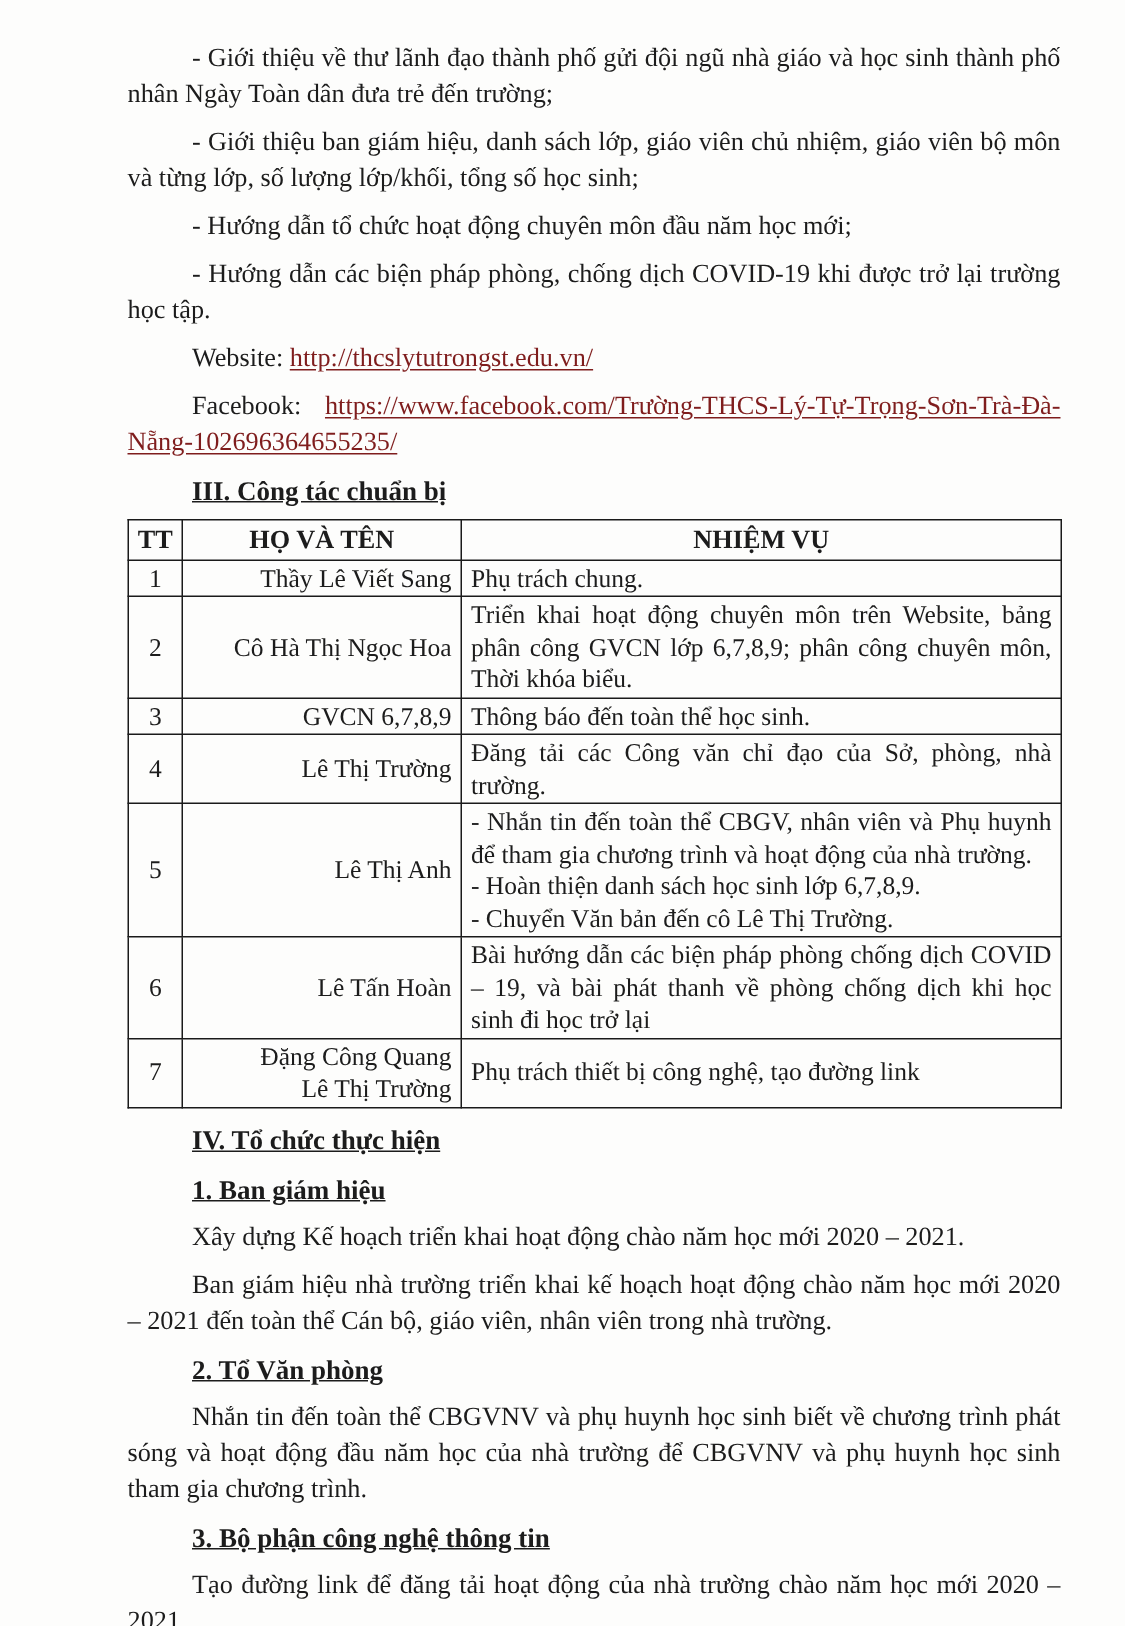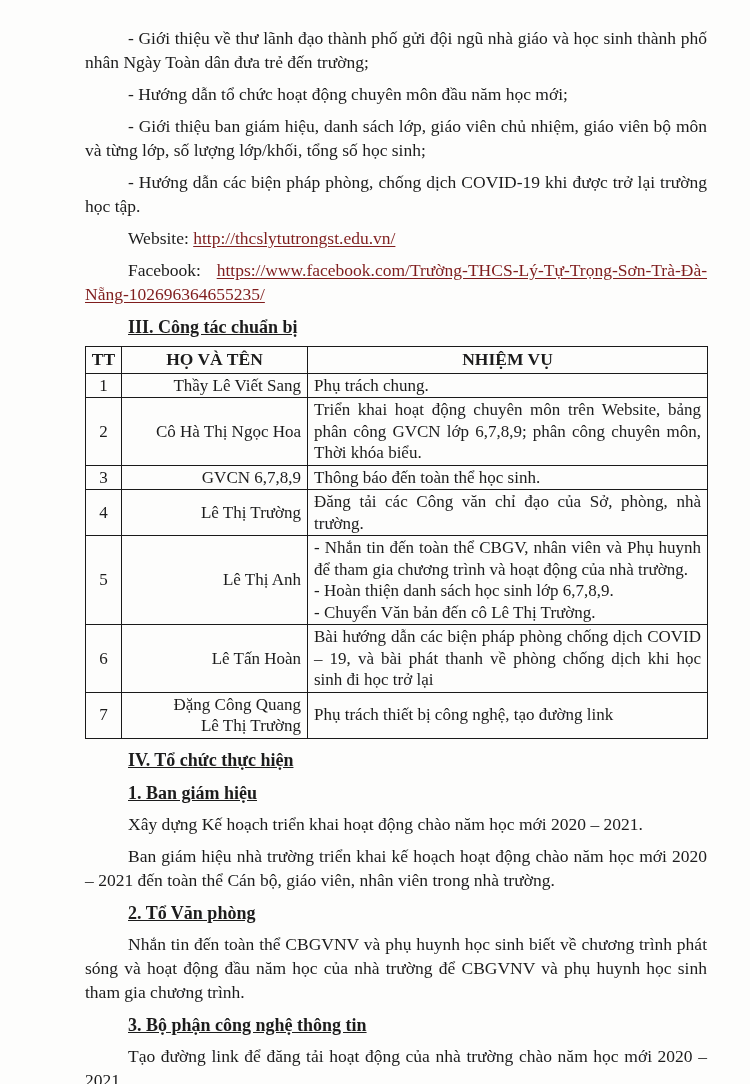--- a/index.html
+++ b/index.html
@@ -67,22 +67,22 @@
   td.cell-duty { text-align: left; }
   td.cell-duty .duty-line { text-align: justify; }
   .sub-block { margin: 0; }
 </style>
 </head>
 <body>
 
 <div class="page">
 
   <p class="body-par">- Giới thiệu về thư lãnh đạo thành phố gửi đội ngũ nhà giáo và học sinh thành phố nhân Ngày Toàn dân đưa trẻ đến trường;</p>
+  <p class="body-par">- Giới thiệu ban giám hiệu, danh sách lớp, giáo viên chủ nhiệm, giáo viên bộ môn và từng lớp, số lượng lớp/khối, tổng số học sinh;</p>
   <p class="body-par">- Hướng dẫn tổ chức hoạt động chuyên môn đầu năm học mới;</p>
-  <p class="body-par">- Giới thiệu ban giám hiệu, danh sách lớp, giáo viên chủ nhiệm, giáo viên bộ môn và từng lớp, số lượng lớp/khối, tổng số học sinh;</p>
   <p class="body-par">- Hướng dẫn các biện pháp phòng, chống dịch COVID-19 khi được trở lại trường học tập.</p>
 
   <p class="link-par"><span>Website: </span><a class="doc-link" href="#">http://thcslytutrongst.edu.vn/</a></p>
 
   <p class="link-par"><span>Facebook: </span><a class="doc-link" href="#">https://www.facebook.com/Trường-THCS-Lý-Tự-Trọng-Sơn-Trà-Đà-Nẵng-102696364655235/</a></p>
 
   <h3 class="sec-heading">III. Công tác chuẩn bị</h3>
 
   <table class="duty-table">
     <colgroup>

